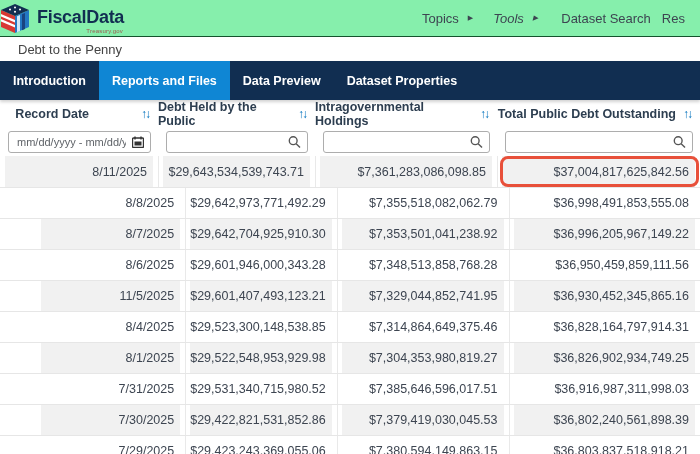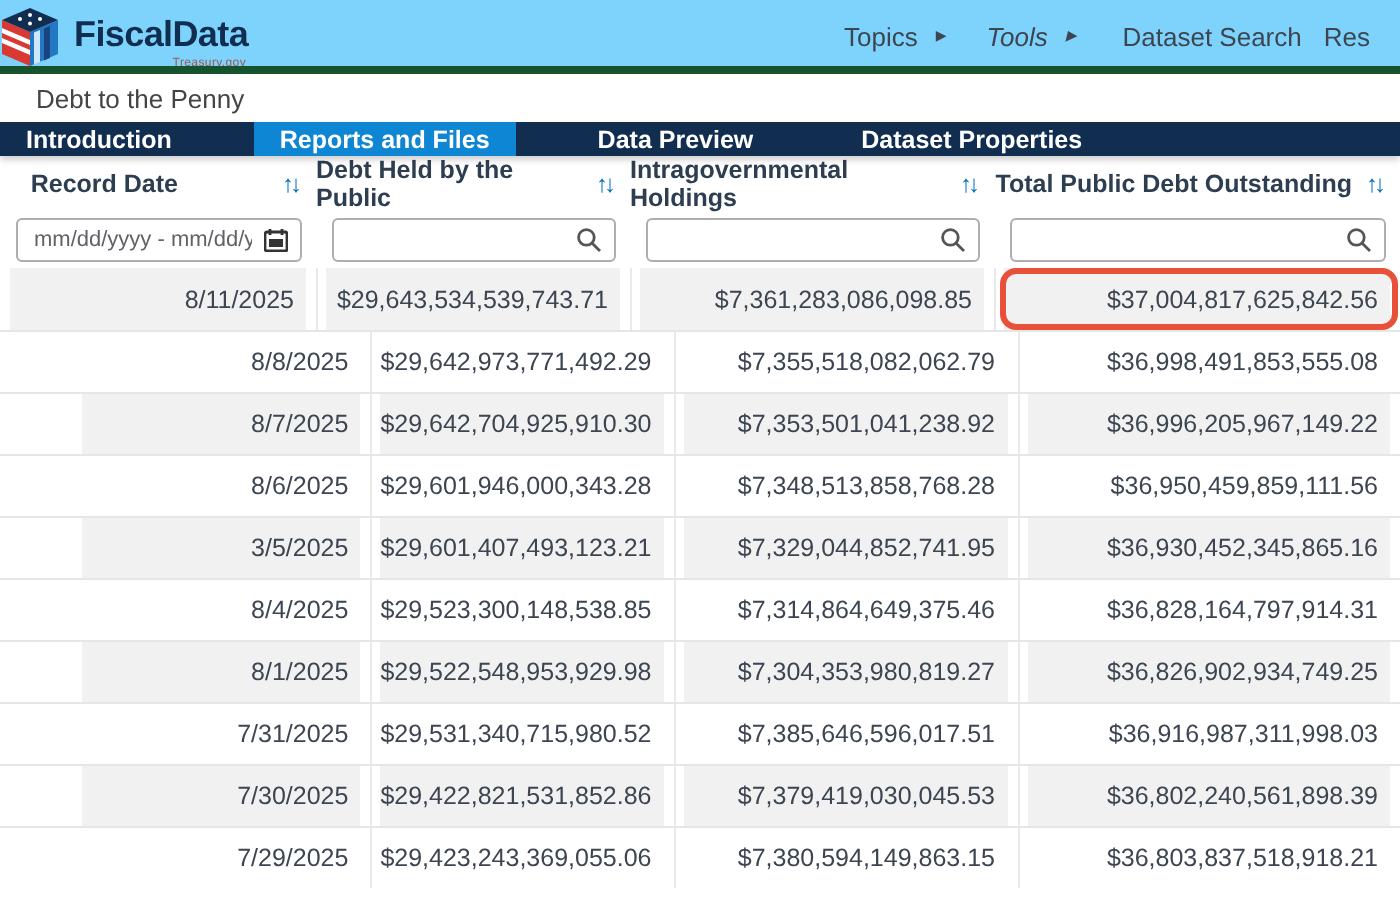--- a/index.html
+++ b/index.html
@@ -14,24 +14,24 @@
     --navy: #112e51;
     --active-blue: #0f86d4;
     --sort-blue: #0071bc;
     --highlight-red: #e8503a;
     --stripe-gray: #f1f1f1;
   }
 
   
   .top-header {
     height: 37px;
-    border-bottom: 4px solid #14532d;
+    border-bottom: 1px solid #14532d;
     position: relative;
     overflow: hidden;
-    background: #7dd3fc;
+    background: #86efac;
   }
   .logo {
     position: absolute; left: -2px; top: 3px;
     display: flex; align-items: flex-start;
   }
   .logo-icon { margin-right: 5px; }
   .logo-text-wrap { position: relative; margin-top: 5px; }
   .logo-title {
     font-size: 18px; font-weight: 800; color: var(--navy);
     letter-spacing: -0.3px; line-height: 18px;
@@ -50,24 +50,24 @@
 
   
   .page-title-bar {
     height: 24px; display: flex; align-items: center;
     padding-left: 18px; background: #fff;
   }
   .page-title { font-size: 13px; color: #444; }
 
   
   .tab-bar {
-    height: 17px; background: var(--navy);
+    height: 39px; background: var(--navy);
     display: flex; align-items: stretch;
     box-shadow: 0 2px 3px rgba(0,0,0,0.18);
-    position: relative; z-index: 2; gap: 28px;
+    position: relative; z-index: 2;
   }
   .tab {
     color: #fff; font-size: 12.5px; font-weight: 700;
     display: flex; align-items: center; padding: 0 13px;
     cursor: pointer;
   }
   .tab.active { background: var(--active-blue); }
 
   
   .table-area { position: relative; z-index: 1; }
@@ -292,21 +292,21 @@
         </div>
         <div class="cell col-2">
           <span class="val">$7,348,513,858,768.28</span>
         </div>
         <div class="cell col-3">
           <span class="val">$36,950,459,859,111.56</span>
         </div>
       </div>
       <div class="row odd">
         <div class="cell col-0">
-          <span class="val">3/5/2025</span>
+          <span class="val">11/5/2025</span>
         </div>
         <div class="cell col-1">
           <span class="val">$29,601,407,493,123.21</span>
         </div>
         <div class="cell col-2">
           <span class="val">$7,329,044,852,741.95</span>
         </div>
         <div class="cell col-3">
           <span class="val">$36,930,452,345,865.16</span>
         </div>

